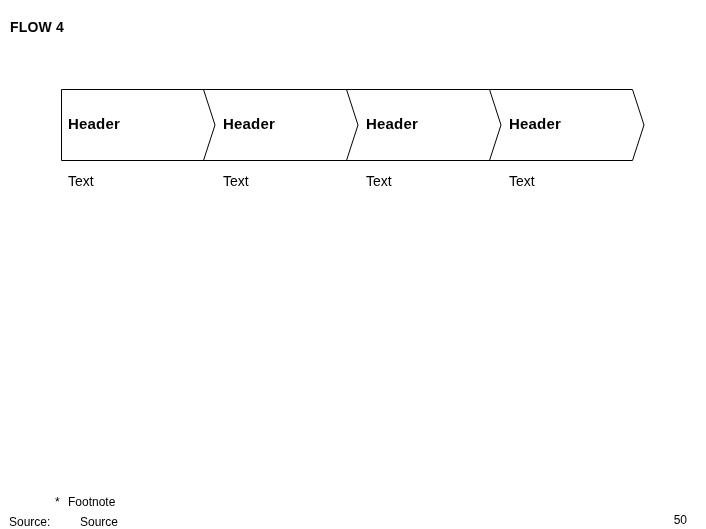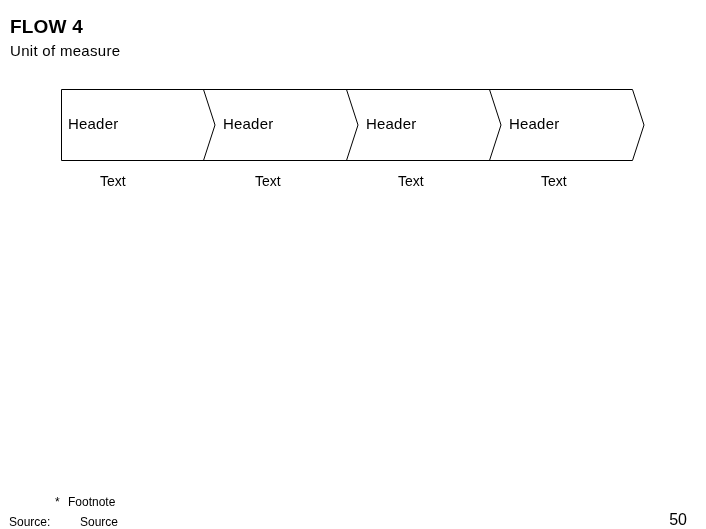--- a/index.html
+++ b/index.html
@@ -14,21 +14,21 @@
     background: #ffffff;
     font-family: "Liberation Sans", "DejaVu Sans", sans-serif;
     color: #000000;
     overflow: hidden;
   }
   .abs { position: absolute; }
 
   .slide-title {
     left: 10px;
     top: 19px;
-    font-size: 19px;
+    font-size: 14px;
     font-weight: bold;
     line-height: 16px;
     letter-spacing: 0.2px;
     white-space: nowrap;
   }
   .slide-subtitle {
     left: 10px;
     top: 43px;
     font-size: 15px;
     line-height: 16px;
@@ -51,62 +51,60 @@
   .flow path {
     fill: #ffffff;
     stroke: #000000;
     stroke-width: 1;
     stroke-linejoin: miter;
   }
   .flow path.divider { fill: none; }
 
   .step-header {
     font-size: 15px;
-    font-weight: normal;
+    font-weight: bold;
     line-height: 16px;
     letter-spacing: 0.2px;
     top: 27px;
     white-space: nowrap;
   }
   .step-text {
     font-size: 14px;
     line-height: 16px;
     top: 84px;
     white-space: nowrap;
-    margin-left: 32px;
   }
   .hx0 { left: 7px; }
   .hx1 { left: 162px; }
   .hx2 { left: 305px; }
   .hx3 { left: 448px; }
 
   .footer-line {
     font-size: 12px;
     line-height: 14px;
     white-space: nowrap;
   }
   .footnote-marker { left: 55px; top: 495px; }
   .footnote-text   { left: 68px; top: 495px; }
   .source-label    { left: 9px;  top: 515px; text-align: center; }
   .source-text     { left: 80px; top: 515px; }
   .page-number {
     right: 19px;
     top: 513px;
-    font-size: 16px;
+    font-size: 12px;
     line-height: 14px;
   }
 </style>
 </head>
 <body>
 
 <div class="slide">
 
   <div class="abs slide-title">FLOW 4</div>
 
-  <div class="abs slide-subtitle">Unit of measure</div>
 
   <div class="abs flow">
     <svg width="584" height="72" viewBox="0 0 584 72">
       <path d="M0.5,0.5 L571.5,0.5 L583,36 L571.5,71.5 L0.5,71.5 Z"></path>
       <path class="divider" d="M142.5,0.5 L154,36 L142.5,71.5"></path>
       <path class="divider" d="M285.5,0.5 L297,36 L285.5,71.5"></path>
       <path class="divider" d="M428.5,0.5 L440,36 L428.5,71.5"></path>
     </svg>
 
     <div class="abs step-header hx0">Header</div>

